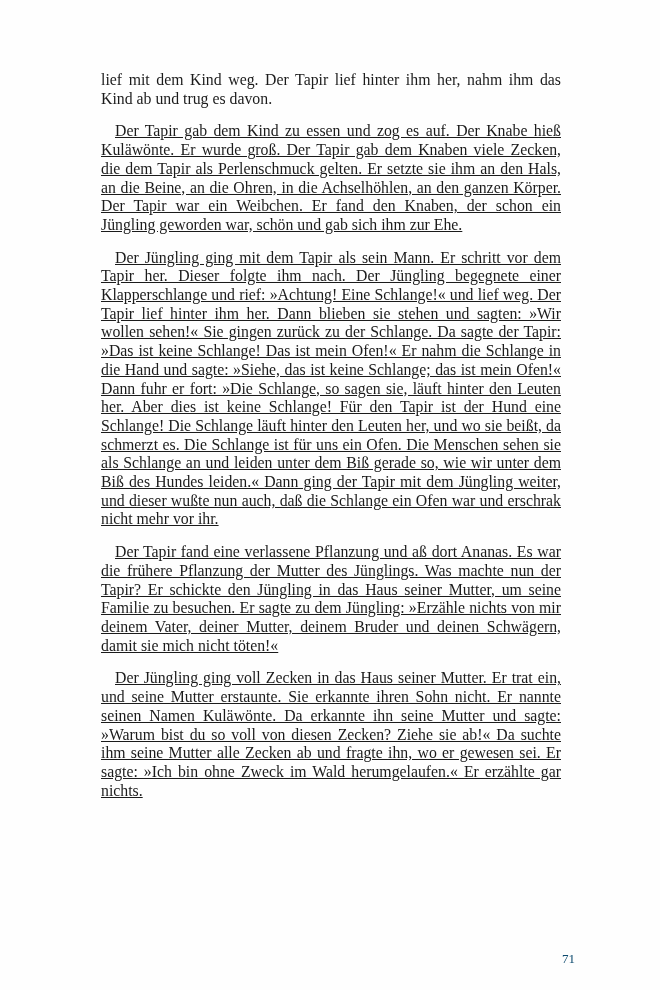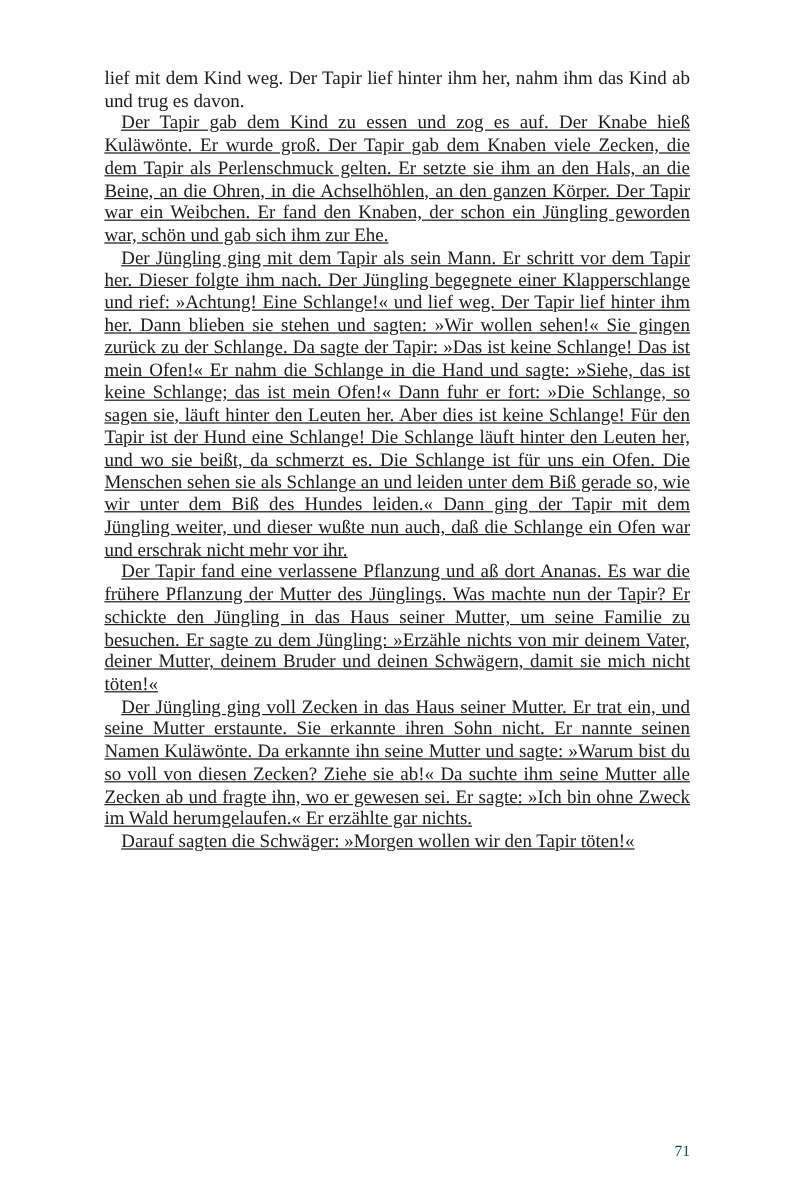--- a/index.html
+++ b/index.html
@@ -20,21 +20,21 @@
     padding: 57px 85px 0 87px;
     color: #1b1b1b;
     background: #fefefe;
   }
   .text-block {
     width: 488px;
     font-size: 15.8px;
     line-height: 18.7px;
   }
   .text-block p {
-    margin: 0;
+    margin: 14px;
     text-align: justify;
   }
   .text-block p.indent {
     text-indent: 14px;
     text-decoration: underline;
   }
   .page-number {
     position: absolute;
     top: 951px;
     right: 85px;
@@ -45,16 +45,15 @@
 </head>
 <body>
 
 <div class="page">
   <div class="text-block">
     <p class="flush">lief mit dem Kind weg. Der Tapir lief hinter ihm her, nahm ihm das Kind ab und trug es davon.</p>
     <p class="indent">Der Tapir gab dem Kind zu essen und zog es auf. Der Knabe hieß Kuläwönte. Er wurde groß. Der Tapir gab dem Knaben viele Zecken, die dem Tapir als Perlenschmuck gelten. Er setzte sie ihm an den Hals, an die Beine, an die Ohren, in die Achselhöhlen, an den ganzen Körper. Der Tapir war ein Weibchen. Er fand den Knaben, der schon ein Jüngling geworden war, schön und gab sich ihm zur Ehe.</p>
     <p class="indent">Der Jüngling ging mit dem Tapir als sein Mann. Er schritt vor dem Tapir her. Dieser folgte ihm nach. Der Jüngling begegnete einer Klapperschlange und rief: »Achtung! Eine Schlange!« und lief weg. Der Tapir lief hinter ihm her. Dann blieben sie stehen und sagten: »Wir wollen sehen!« Sie gingen zurück zu der Schlange. Da sagte der Tapir: »Das ist keine Schlange! Das ist mein Ofen!« Er nahm die Schlange in die Hand und sagte: »Siehe, das ist keine Schlange; das ist mein Ofen!« Dann fuhr er fort: »Die Schlange, so sagen sie, läuft hinter den Leuten her. Aber dies ist keine Schlange! Für den Tapir ist der Hund eine Schlange! Die Schlange läuft hinter den Leuten her, und wo sie beißt, da schmerzt es. Die Schlange ist für uns ein Ofen. Die Menschen sehen sie als Schlange an und leiden unter dem Biß gerade so, wie wir unter dem Biß des Hundes leiden.« Dann ging der Tapir mit dem Jüngling weiter, und dieser wußte nun auch, daß die Schlange ein Ofen war und erschrak nicht mehr vor ihr.</p>
     <p class="indent">Der Tapir fand eine verlassene Pflanzung und aß dort Ananas. Es war die frühere Pflanzung der Mutter des Jünglings. Was machte nun der Tapir? Er schickte den Jüngling in das Haus seiner Mutter, um seine Familie zu besuchen. Er sagte zu dem Jüngling: »Erzähle nichts von mir deinem Vater, deiner Mutter, deinem Bruder und deinen Schwägern, damit sie mich nicht töten!«</p>
     <p class="indent">Der Jüngling ging voll Zecken in das Haus seiner Mutter. Er trat ein, und seine Mutter erstaunte. Sie erkannte ihren Sohn nicht. Er nannte seinen Namen Kuläwönte. Da erkannte ihn seine Mutter und sagte: »Warum bist du so voll von diesen Zecken? Ziehe sie ab!« Da suchte ihm seine Mutter alle Zecken ab und fragte ihn, wo er gewesen sei. Er sagte: »Ich bin ohne Zweck im Wald herumgelaufen.« Er erzählte gar nichts.</p>
-    <p class="indent">Darauf sagten die Schwäger: »Morgen wollen wir den Tapir töten!«</p>
   </div>
   <div class="page-number">71</div>
 </div>
 
 </body></html>

